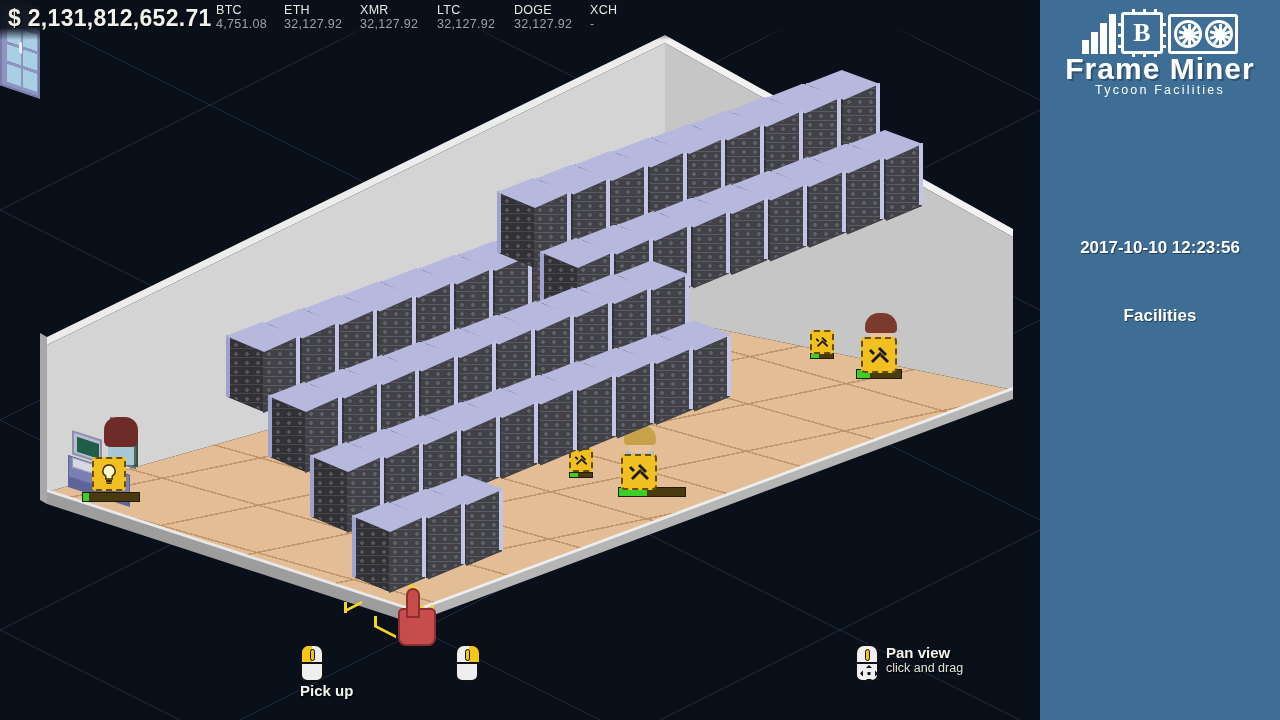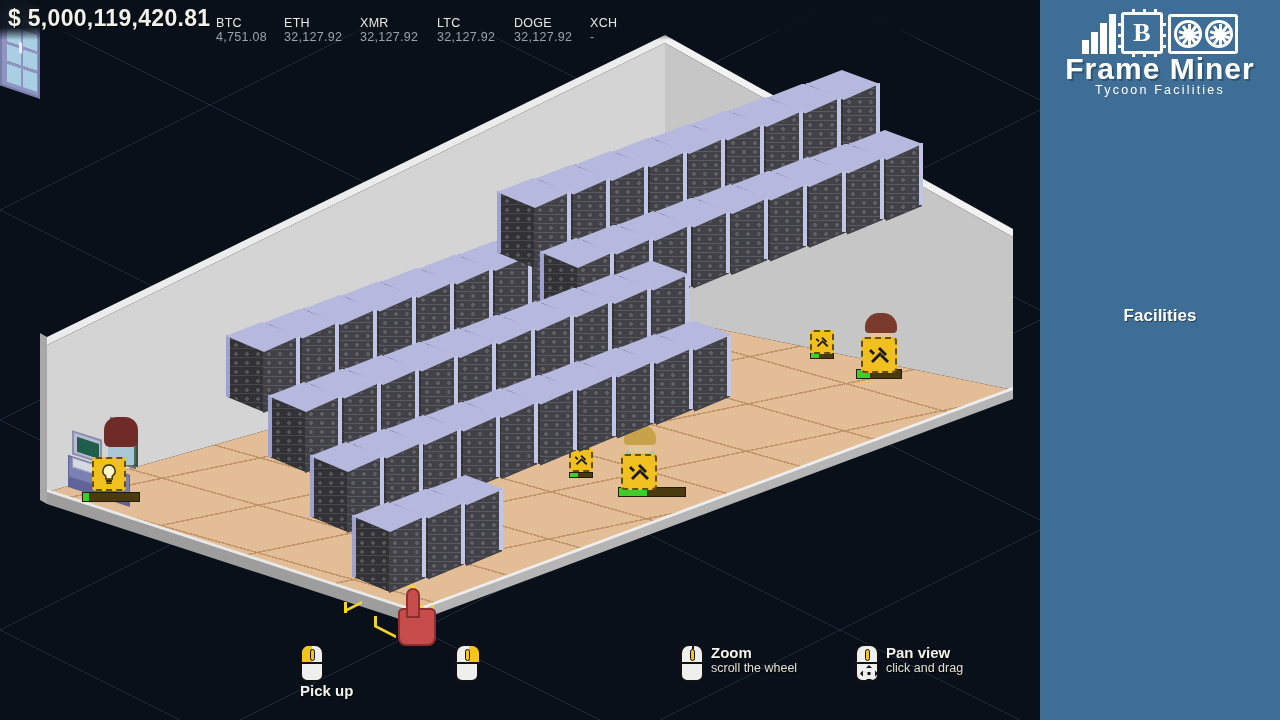--- a/index.html
+++ b/index.html
@@ -33,21 +33,21 @@
     z-index:40;
     background:linear-gradient(180deg,rgba(10,16,25,.97) 0%,rgba(10,16,25,.92) 70%,rgba(10,16,25,0) 100%);
   }
   #cash{
     position:absolute; left:8px; top:5px;
     font-size:23px; font-weight:bold; color:#f2f2ec;
     letter-spacing:.3px;
     text-shadow:1px 1px 0 #000;
     white-space:nowrap;
   }
-  .coin{ position:absolute; top:3px;margin-top:13px; }
+  .coin{ position:absolute; top:3px; }
   .coin .sym{ display:block; font-size:12.5px; color:#e8e8e4; line-height:14px; letter-spacing:.3px;}
   .coin .val{ display:block; font-size:12.5px; color:#9aa3ad; line-height:14px; letter-spacing:.3px;}
 
   
   #room{ position:absolute; left:0; top:0; width:1040px; height:720px; }
   .shape{ position:absolute; }
 
   
   #wall-back-left{
     left:0; top:0; width:1040px; height:720px;
@@ -823,21 +823,21 @@
         </div>
     </div>
 
     <div id="hand-cursor">
       <div id="hand-palm"></div>
       <div id="hand-finger"></div>
     </div>
   </div>
 
   <div id="ticker">
-    <div id="cash">$ 5,000,119,420.81</div>
+    <div id="cash">$ 2,131,812,652.71</div>
     <div id="coins">
         <div class="coin" style="left: 216px;">
           <span class="sym">BTC</span>
           <span class="val">4,751.08</span>
         </div>
         <div class="coin" style="left: 284px;">
           <span class="sym">ETH</span>
           <span class="val">32,127.92</span>
         </div>
         <div class="coin" style="left: 360px;">
@@ -870,31 +870,20 @@
         <div class="hint-text">
           <div class="t1">Pick up</div>
           <div class="t2"></div>
         </div>
       </div>
       <div class="hint" style="left: 455px; top: 0px;">
         <div class="mouse">
           <div class="btnR"></div>
           <div class="wheel"></div>
           <div class="hline"></div>
-        </div>
-      </div>
-      <div class="hint" style="left: 680px; top: 0px;">
-        <div class="mouse">
-          <div class="wheel" style="background:#f5c518"></div>
-          <div class="hline"></div>
-          <div class="divider" style="height:3px"></div>
-        </div>
-        <div class="hint-text">
-          <div class="t1">Zoom</div>
-          <div class="t2">scroll the wheel</div>
         </div>
       </div>
       <div class="hint" style="left: 855px; top: 0px;">
         <div class="mouse">
           <div class="wheel"></div>
           <div class="hline"></div>
           <div class="arrows"><svg width="18" height="17" viewBox="0 0 18 17">
               <path d="M9 0l3 3H6z" fill="#111"></path>
               <path d="M9 17l-3-3h6z" fill="#111"></path>
               <path d="M0 8.5l3-3v6z" fill="#111"></path>
@@ -961,16 +950,17 @@
             <span class="blade" style="transform: rotate(324deg);"></span>
           </div>
       </div>
     </div>
     <div id="logo-title">Frame Miner</div>
     <div id="logo-sub">Tycoon Facilities</div>
   </div>
 
   <div id="icon-grid"></div>
 
+  <div id="clock">2017-10-10 12:23:56</div>
 
   <div id="facilities-title">Facilities</div>
 
 </div>
 
 </body></html>

